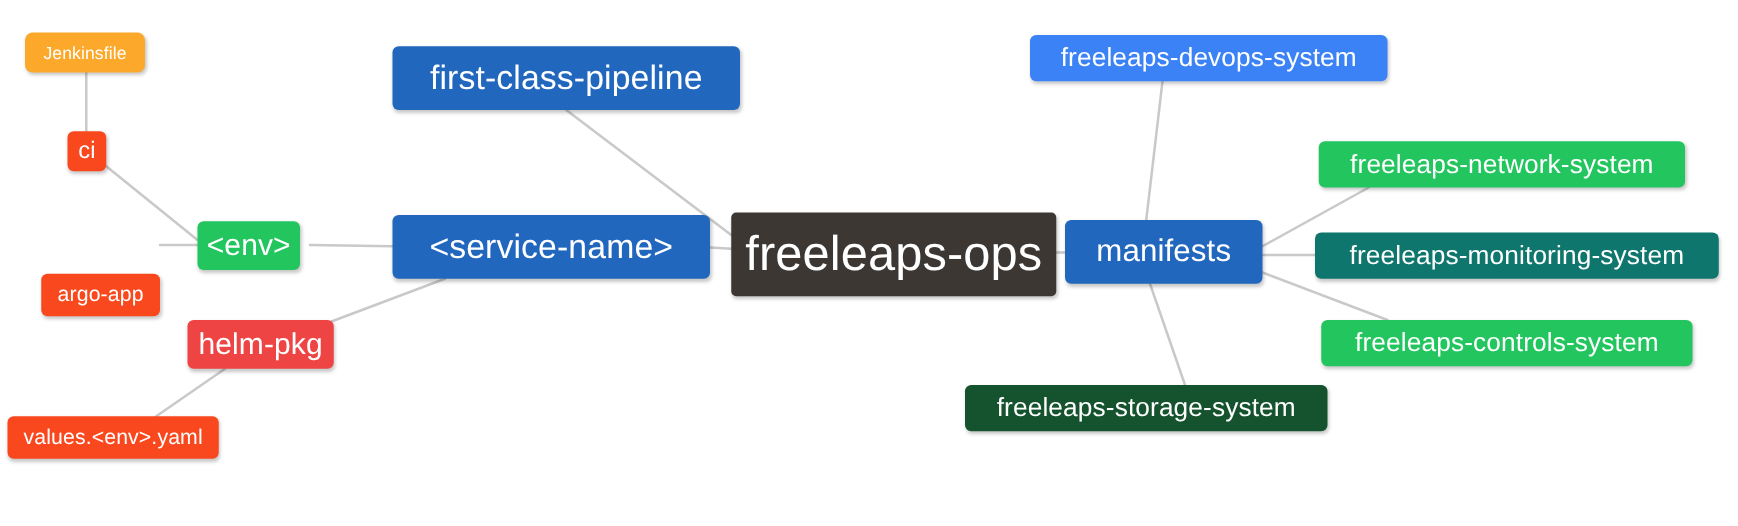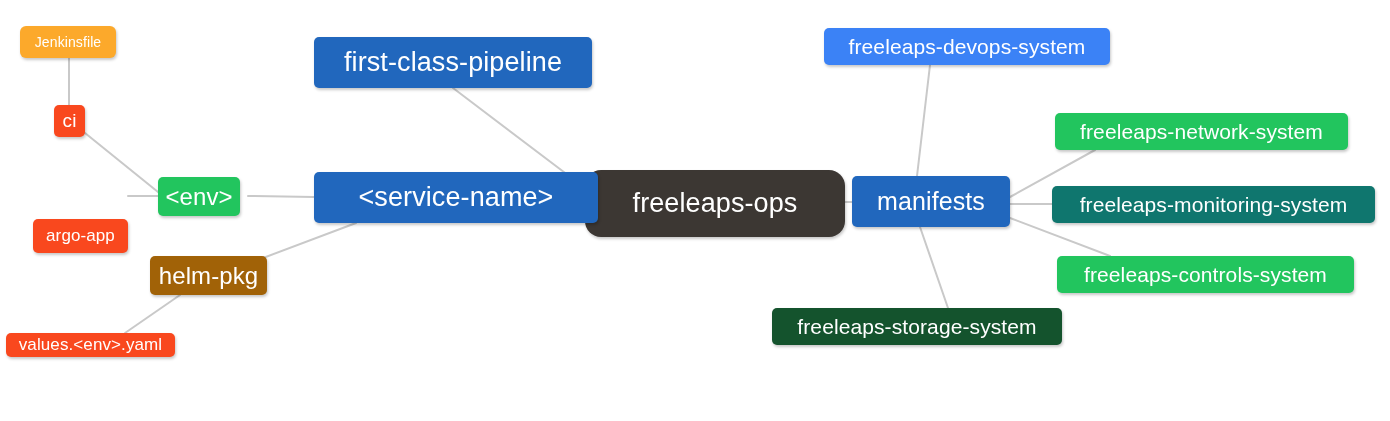--- a/index.html
+++ b/index.html
@@ -37,22 +37,22 @@
     align-items: center;
     justify-content: center;
     color: #ffffff;
     white-space: nowrap;
     border-radius: 5px;
     box-shadow: 1px 2px 3px rgba(0,0,0,0.22);
     letter-spacing: 0.1px;
   }
   .node-root {
     background: #3c3733;
-    border-radius: 16px;
-    font-size: 27px;
+    border-radius: 4px;
+    font-size: 39px;
   }
   .node-blue {
     background: #2167bd;
     font-size: 27px;
   }
   .node-blue-sm {
     background: #2167bd;
     font-size: 25px;
   }
   .node-green {
@@ -97,28 +97,28 @@
       <line x1="917" y1="176" x2="930" y2="65" stroke="#c9c9c9" stroke-width="2" stroke-linecap="round"></line>
       <line x1="1010" y1="197" x2="1095" y2="150" stroke="#c9c9c9" stroke-width="2" stroke-linecap="round"></line>
       <line x1="1010" y1="204" x2="1052" y2="204" stroke="#c9c9c9" stroke-width="2" stroke-linecap="round"></line>
       <line x1="1010" y1="218" x2="1110" y2="256" stroke="#c9c9c9" stroke-width="2" stroke-linecap="round"></line>
       <line x1="920" y1="227" x2="948" y2="308" stroke="#c9c9c9" stroke-width="2" stroke-linecap="round"></line>
     </svg>
 
   <div id="node-layer">
       <div class="node node-root" style="left: 585px; top: 170px; width: 260px; height: 67px; background: rgb(60, 55, 51);">freeleaps-ops</div>
       <div class="node node-blue" style="left: 314px; top: 37px; width: 278px; height: 51px; background: rgb(33, 103, 189);">first-class-pipeline</div>
-      <div class="node node-blue" style="left: 314px; top: 172px; width: 284px; height: 51px; background: rgb(33, 103, 189);">&lt;service-name&gt;</div>
+      <div class="node node-blue" style="left: 314px; top: 172px; width: 254px; height: 51px; background: rgb(33, 103, 189);">&lt;service-name&gt;</div>
       <div class="node node-blue-sm" style="left: 852px; top: 176px; width: 158px; height: 51px; background: rgb(33, 103, 189);">manifests</div>
       <div class="node node-green-lg" style="left: 158px; top: 177px; width: 82px; height: 39px; background: rgb(34, 197, 94);">&lt;env&gt;</div>
-      <div class="node node-green-lg" style="left: 150px; top: 256px; width: 117px; height: 39px; background: #a16207;">helm-pkg</div>
+      <div class="node node-green-lg" style="left: 150px; top: 256px; width: 117px; height: 39px; background: #ef4444;">helm-pkg</div>
       <div class="node node-orange" style="left: 20px; top: 26px; width: 96px; height: 32px; background: rgb(252, 169, 43);">Jenkinsfile</div>
       <div class="node node-red" style="left: 54px; top: 105px; width: 31px; height: 32px; background: rgb(249, 72, 30);">ci</div>
       <div class="node node-red-md" style="left: 33px; top: 179px; width: 95px; height: 34px; background: rgb(249, 72, 30); margin-top: 40px;">argo-app</div>
-      <div class="node node-red-md" style="left: 6px; top: 333px; width: 169px; height: 24px; background: rgb(249, 72, 30);">values.&lt;env&gt;.yaml</div>
+      <div class="node node-red-md" style="left: 6px; top: 333px; width: 169px; height: 34px; background: rgb(249, 72, 30);">values.&lt;env&gt;.yaml</div>
       <div class="node node-green" style="left: 800px; top: 28px; width: 286px; height: 37px; background: #3b82f6; margin-left: 24px;">freeleaps-devops-system</div>
       <div class="node node-green" style="left: 1055px; top: 113px; width: 293px; height: 37px; background: rgb(34, 197, 94);">freeleaps-network-system</div>
       <div class="node node-green" style="left: 1052px; top: 186px; width: 323px; height: 37px; background: #0f766e;">freeleaps-monitoring-system</div>
       <div class="node node-green" style="left: 1057px; top: 256px; width: 297px; height: 37px; background: rgb(34, 197, 94);">freeleaps-controls-system</div>
       <div class="node node-green" style="left: 772px; top: 308px; width: 290px; height: 37px; background: #14532d;">freeleaps-storage-system</div>
     </div>
 
 </div>
 
 </body></html>

